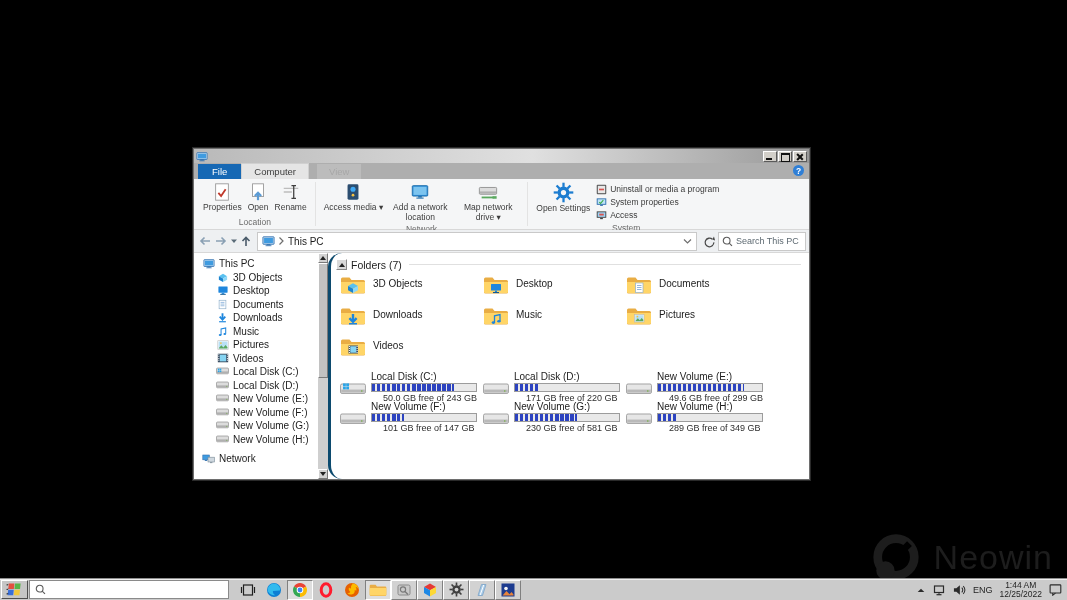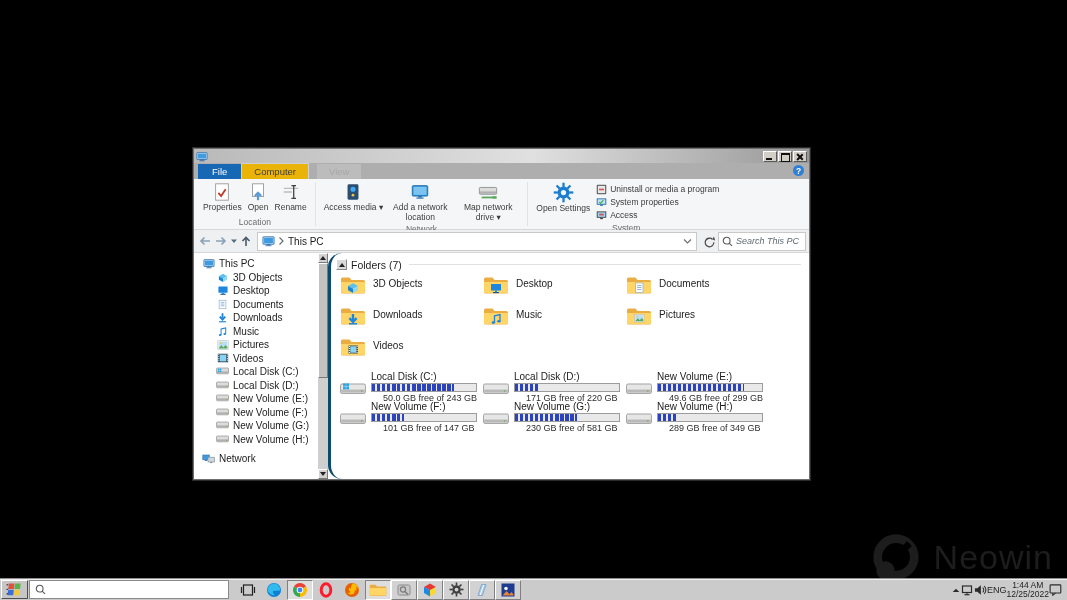--- a/index.html
+++ b/index.html
@@ -17,21 +17,21 @@
   .cbtn{width:14px;height:11px;background:#d2cfc9;border:1px solid;border-color:#fff #5a5a5a #5a5a5a #fff;box-sizing:border-box;position:relative;}
   .g-min::after{content:"";position:absolute;left:2px;bottom:1px;width:6px;height:2px;background:#111;}
   .g-max::after{content:"";position:absolute;left:2px;top:1px;width:7px;height:6px;border:1px solid #111;border-top-width:2px;}
   .g-x::before,.g-x::after{content:"";position:absolute;left:5px;top:1px;width:1.6px;height:8px;background:#111;}
   .g-x::before{transform:rotate(45deg);} .g-x::after{transform:rotate(-45deg);}
 
   
   .tabrow{height:16px;background:#aeaeae;display:flex;align-items:flex-end;padding-left:4px;flex:0 0 auto;position:relative;}
   .tab{font-size:9.5px;padding:2px 12px 2px;line-height:11px;}
   .tab-file{background:#1668b4;color:#fff;padding:2px 14px;}
-  .tab-active{background:#eab308;color:#3c3c3c;border:1px solid #d0d0d0;border-bottom:none;}
+  .tab-active{background:#e5e5e5;color:#3c3c3c;border:1px solid #d0d0d0;border-bottom:none;}
   .tab-ghost{background:#d8d8d8;color:#9a9a9a;opacity:.35;margin-left:8px;}
   .help{position:absolute;right:5px;top:2px;width:11px;height:11px;border-radius:50%;background:#2f7fd6;color:#fff;font-size:8.5px;font-weight:bold;display:flex;align-items:center;justify-content:center;}
 
   
   .ribbon{height:50px;background:#f5f6f7;border-bottom:1px solid #d8d8d8;display:flex;flex:0 0 auto;padding-left:2px;}
   .rgroup{display:flex;flex-direction:column;padding:2px 4px 0;}
   .rbtns{display:flex;align-items:flex-start;flex:1;}
   .rbig{display:flex;flex-direction:column;align-items:center;padding:1px 3px;max-width:62px;}
   .rlab{font-size:8.5px;line-height:9.5px;text-align:center;color:#3c3c3c;margin-top:1px;white-space:pre-line;}
   .rsmalls{display:flex;flex-direction:column;justify-content:flex-start;margin-left:3px;padding-top:2px;}
@@ -42,21 +42,21 @@
   .ric{display:inline-flex;}
 
   
   .addrbar{height:22px;background:#eef0f2;border-bottom:1px solid #d8d8d8;display:flex;align-items:center;padding:0 3px;flex:0 0 auto;}
   .navb{width:16px;height:16px;display:flex;align-items:center;justify-content:center;flex:0 0 auto;}
   .navdd{width:9px;}
   .addrbox{flex:1;height:17px;background:#fff;border:1px solid #c9c9c9;display:flex;align-items:center;padding:0 4px;margin:0 3px;}
   .crumb{font-size:10px;color:#1a1a1a;margin-left:3px;}
   .addr-dd{margin-left:auto;display:flex;}
   .searchbox{width:80px;height:17px;background:#fff;border:1px solid #c9c9c9;display:flex;align-items:center;gap:3px;padding:0 3px;margin-left:2px;}
-  .sph{font-size:9px;color:#5e6a72;white-space:nowrap;font-style:italic;}
+  .sph{font-size:9px;color:#5e6a72;white-space:nowrap;}
 
   
   .content{flex:1;display:flex;background:#fff;overflow:hidden;}
   .sidebar{width:124px;flex:0 0 auto;padding-top:4px;}
   .srow{display:flex;align-items:center;height:13.5px;gap:4px;cursor:default;}
   .slab{font-size:10px;color:#1c1c1c;white-space:nowrap;}
   .sic{display:inline-flex;width:13px;justify-content:center;}
   .sb-scroll{width:10px;flex:0 0 auto;background:#dcdcdc;display:flex;flex-direction:column;}
   .sb-btn{height:10px;background:#d2d2d2;border:1px solid;border-color:#fff #7a7a7a #7a7a7a #fff;box-sizing:border-box;display:flex;align-items:center;justify-content:center;}
   .sb-track{flex:1;position:relative;background:#cfcfcf;}
@@ -91,21 +91,21 @@
   .vt-on::after{content:"";width:7px;height:5px;background:#8fb3d4;}
 
   
   .taskbar{position:absolute;left:0;top:578px;width:1067px;height:22px;background:#cbcbcb;border-top:1px solid #8f8f8f;box-shadow:inset 0 1px 0 #efefef;display:flex;align-items:center;box-sizing:border-box;}
   .startbtn{width:27px;height:19px;margin:0 1px;background:#c6c6c6;border:1px solid;border-color:#fff #4e4e4e #4e4e4e #fff;box-sizing:border-box;display:flex;align-items:center;justify-content:center;}
   .tb-search{width:188px;height:17px;background:#fff;border:1px solid #8a8a8a;display:flex;align-items:center;padding:0 5px;margin-right:6px;}
   #tbApps{display:flex;align-items:center;height:100%;}
   .tbapp{width:26px;height:20px;display:flex;align-items:center;justify-content:center;box-sizing:border-box;}
   .tbapp.on{border:1px solid;border-color:#808080 #fff #fff #808080;background:#dedede;}
   .tbapp.fr{border:1px solid;border-color:#fff #808080 #808080 #fff;background:#d2d2d2;}
-  .tray{margin-left:auto;display:flex;align-items:center;padding-right:5px;}
+  .tray{margin-left:auto;display:flex;align-items:center;gap:7px;padding-right:5px;}
   .lang{font-size:9px;color:#1f1f1f;}
   .clock{display:flex;flex-direction:column;align-items:center;font-size:8.5px;line-height:9px;color:#1f1f1f;}
   .tico{display:inline-flex;}
 </style>
 </head>
 <body>
 
 <div class="desktop">
 
   <div class="watermark">

